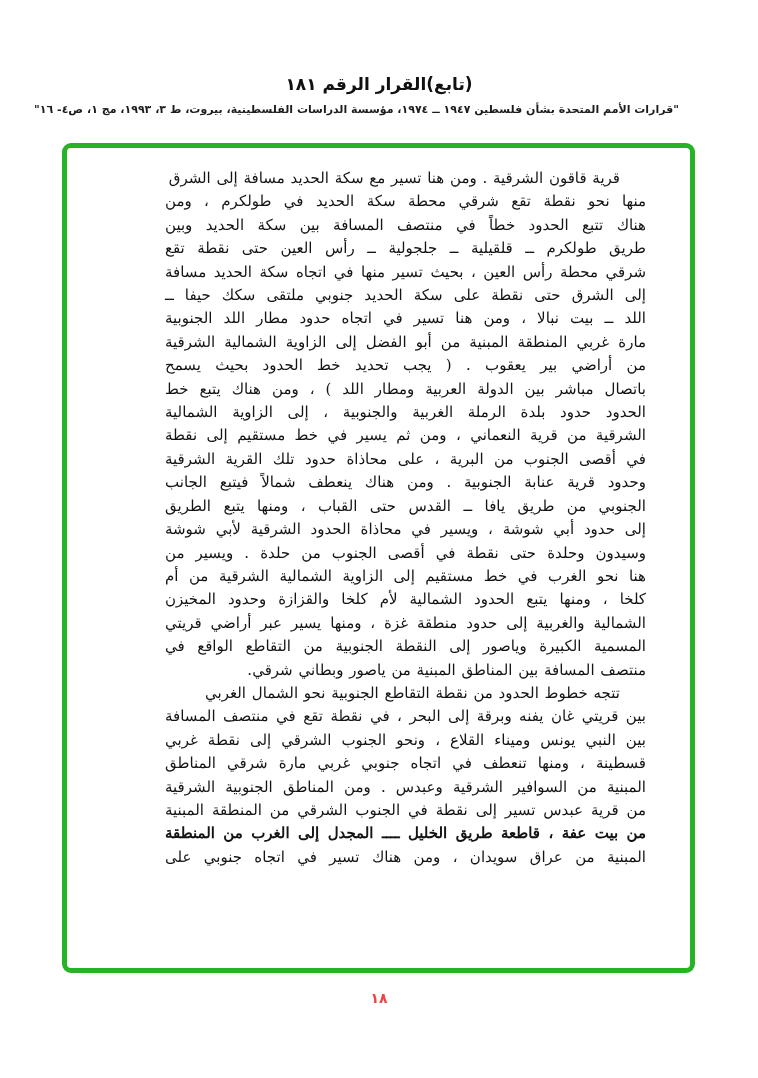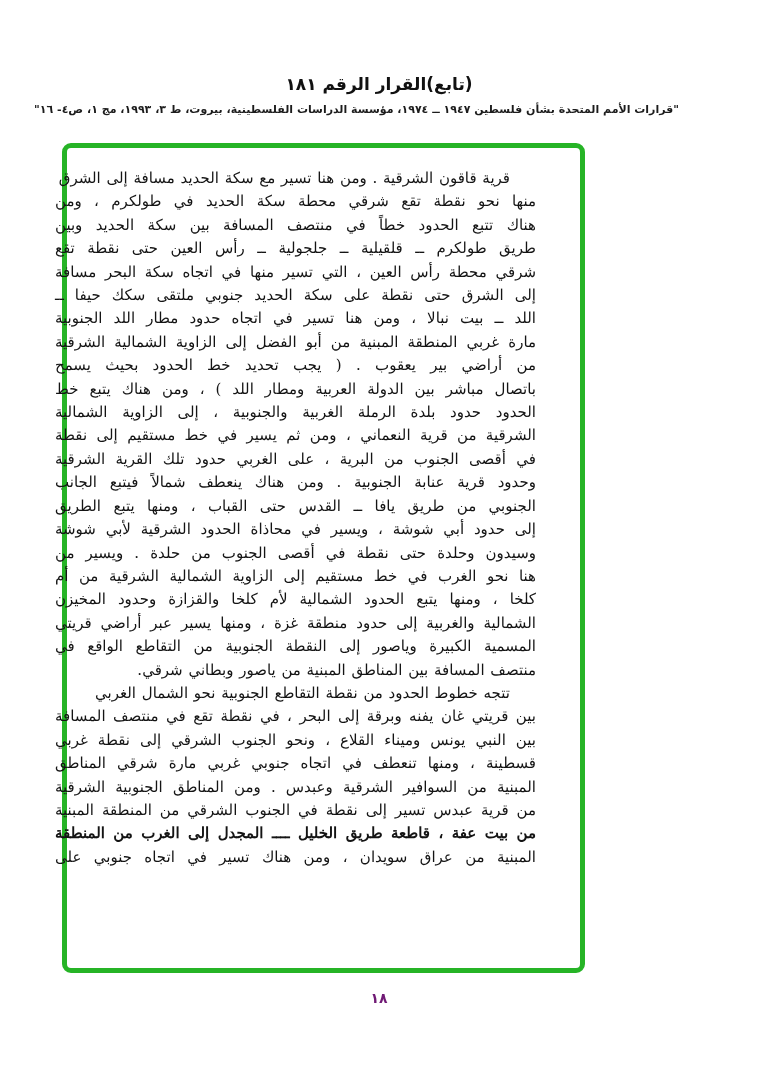--- a/index.html
+++ b/index.html
@@ -34,21 +34,21 @@
     font-family: "DejaVu Sans", sans-serif;
     font-size: 11px;
     font-weight: 700;
     color: #1c1c1c;
     white-space: nowrap;
   }
   .text-box {
     position: absolute;
     left: 62px;
     top: 143px;
-    width: 523px;
+    width: 633px;
     height: 830px;
     box-sizing: border-box;
     border: 5px solid var(--accent, #26b426);
     border-radius: 9px;
     background: #ffffff;
   }
   .text-col {
     position: absolute;
     top: 19px;
     right: 44px;
@@ -70,48 +70,48 @@
     position: absolute;
     top: 988px;
     left: 0;
     width: 100%;
     text-align: center;
   }
   .page-num {
     font-family: "DejaVu Sans", sans-serif;
     font-size: 14px;
     font-weight: 700;
-    color: #701a75;
+    color: #ef4444;
   }
 </style>
 </head>
 <body>
 
 <div class="page">
 
   <header class="doc-header">
     <h1 class="doc-title">(تابع)القرار الرقم ١٨١</h1>
     <div class="doc-citation">"قرارات الأمم المتحدة بشأن فلسطين ١٩٤٧ ــ ١٩٧٤، مؤسسة الدراسات الفلسطينية، بيروت، ط ٣، ١٩٩٣، مج ١، ص٤- ١٦"</div>
   </header>
 
   <div class="text-box">
     <div class="text-col">
         <div class="line end indent">قرية قاقون الشرقية . ومن هنا تسير مع سكة الحديد مسافة إلى الشرق</div>
         <div class="line">منها نحو نقطة تقع شرقي محطة سكة الحديد في طولكرم ، ومن</div>
         <div class="line">هناك تتبع الحدود خطاً في منتصف المسافة بين سكة الحديد وبين</div>
         <div class="line">طريق طولكرم ــ قلقيلية ــ جلجولية ــ رأس العين حتى نقطة تقع</div>
-        <div class="line">شرقي محطة رأس العين ، التي تسير منها في اتجاه سكة البحر مسافة</div>
+        <div class="line">شرقي محطة رأس العين ، بحيث تسير منها في اتجاه سكة الحديد مسافة</div>
         <div class="line">إلى الشرق حتى نقطة على سكة الحديد جنوبي ملتقى سكك حيفا ــ</div>
         <div class="line">اللد ــ بيت نبالا ، ومن هنا تسير في اتجاه حدود مطار اللد الجنوبية</div>
         <div class="line">مارة غربي المنطقة المبنية من أبو الفضل إلى الزاوية الشمالية الشرقية</div>
         <div class="line">من أراضي بير يعقوب . ( يجب تحديد خط الحدود بحيث يسمح</div>
         <div class="line">باتصال مباشر بين الدولة العربية ومطار اللد ) ، ومن هناك يتبع خط</div>
         <div class="line">الحدود حدود بلدة الرملة الغربية والجنوبية ، إلى الزاوية الشمالية</div>
         <div class="line">الشرقية من قرية النعماني ، ومن ثم يسير في خط مستقيم إلى نقطة</div>
-        <div class="line">في أقصى الجنوب من البرية ، على الغربي حدود تلك القرية الشرقية</div>
+        <div class="line">في أقصى الجنوب من البرية ، على محاذاة حدود تلك القرية الشرقية</div>
         <div class="line">وحدود قرية عنابة الجنوبية . ومن هناك ينعطف شمالاً فيتبع الجانب</div>
         <div class="line">الجنوبي من طريق يافا ــ القدس حتى القباب ، ومنها يتبع الطريق</div>
         <div class="line">إلى حدود أبي شوشة ، ويسير في محاذاة الحدود الشرقية لأبي شوشة</div>
         <div class="line">وسيدون وحلدة حتى نقطة في أقصى الجنوب من حلدة . ويسير من</div>
         <div class="line">هنا نحو الغرب في خط مستقيم إلى الزاوية الشمالية الشرقية من أم</div>
         <div class="line">كلخا ، ومنها يتبع الحدود الشمالية لأم كلخا والقزازة وحدود المخيزن</div>
         <div class="line">الشمالية والغربية إلى حدود منطقة غزة ، ومنها يسير عبر أراضي قريتي</div>
         <div class="line">المسمية الكبيرة وياصور إلى النقطة الجنوبية من التقاطع الواقع في</div>
         <div class="line end">منتصف المسافة بين المناطق المبنية من ياصور وبطاني شرقي.</div>
         <div class="line end indent">تتجه خطوط الحدود من نقطة التقاطع الجنوبية نحو الشمال الغربي</div>

